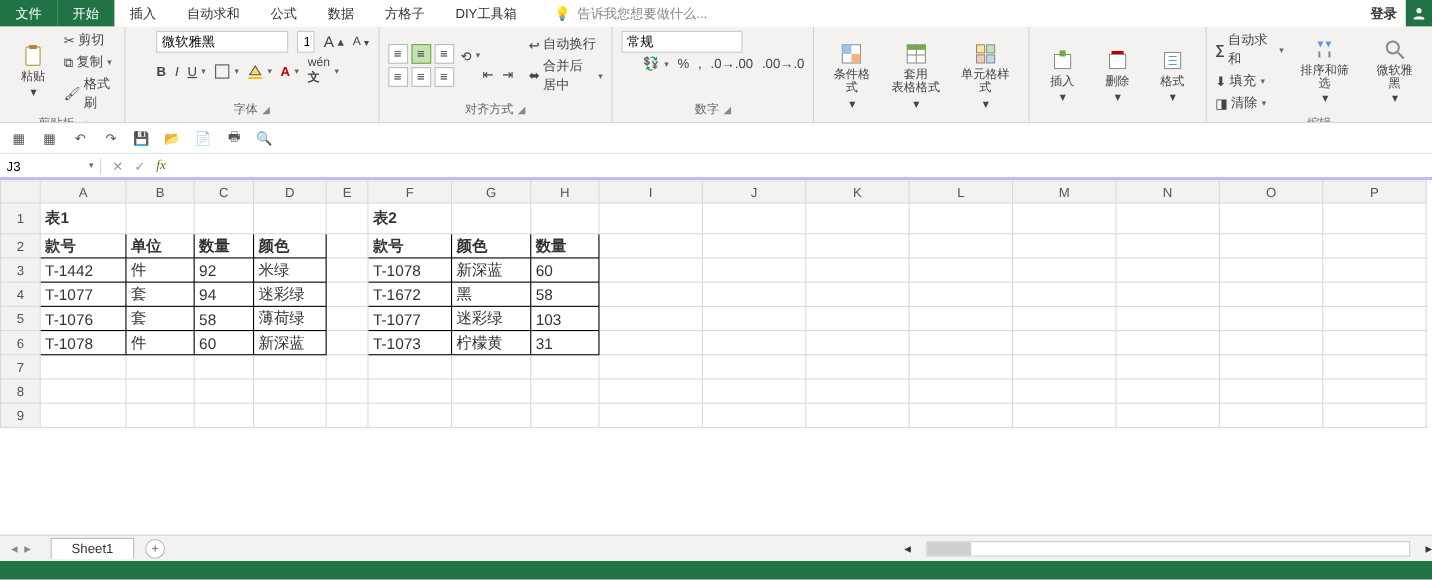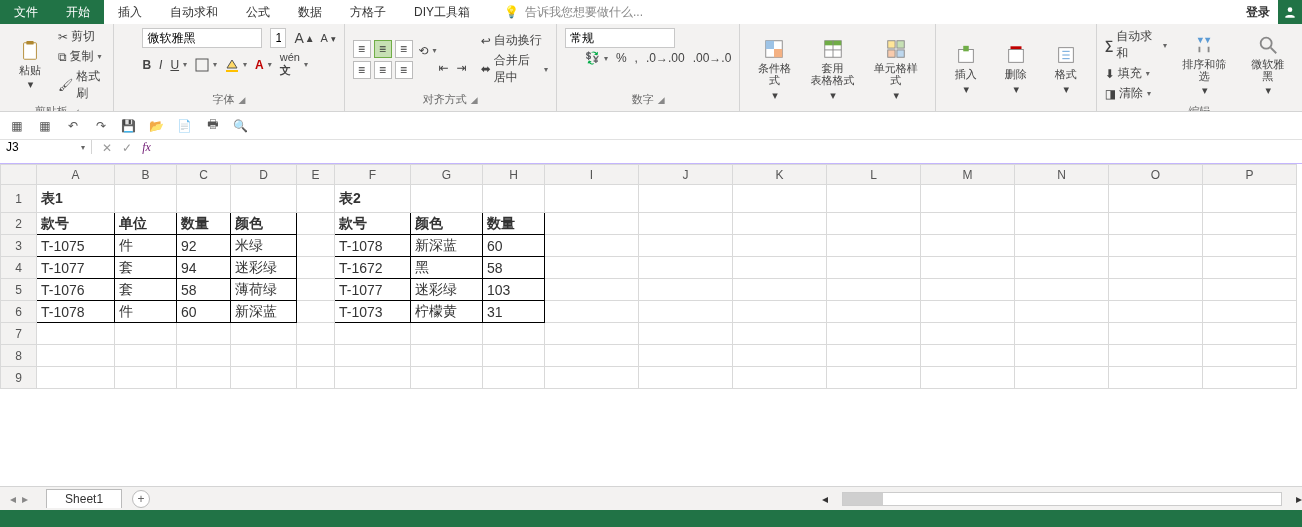--- a/index.html
+++ b/index.html
@@ -34,25 +34,25 @@
 .align-grid { display:grid; grid-template-columns:repeat(3,18px); grid-template-rows:repeat(2,18px); gap:3px; }
 .align-grid div { border:1px solid #bbb; background:#fff; display:flex; align-items:center; justify-content:center; }
 .align-grid div.sel { background:#c7e0b4; border-color:#70ad47; }
 .numfmt { width:110px; }
 
 
 .qat { height:28px; background:#fff; border-bottom:1px solid #e1e1e1; display:flex; align-items:center; gap:10px; padding:0 8px; }
 .qat .qbtn { width:18px; height:18px; display:flex; align-items:center; justify-content:center; color:#555; cursor:pointer; }
 
 
-.formula-row { height:24px; border-bottom:1px solid #c4b5fd; display:flex; align-items:flex-start; }
+.formula-row { height:24px; border-bottom:3px solid #c4b5fd; display:flex; align-items:center; }
 .namebox { width:92px; border-right:1px solid #d4d4d4; display:flex; align-items:center; padding:0 6px; justify-content:space-between; }
 .namebox input { border:none; width:60px; font-size:12px; outline:none; }
 .fx-btns { display:flex; align-items:center; gap:10px; padding:0 10px; color:#999; }
-.fx-btns .fx { font-style:italic; font-family: "Times New Roman", serif; color:#701a75; }
+.fx-btns .fx { font-style:italic; font-family: "Times New Roman", serif; color:#4d7c0f; }
 .formula-input { flex:1; }
 .formula-input input { width:100%; height:100%; border:none; outline:none; padding:0 4px; font-size:12px; }
 
 
 .grid-wrap { position:relative; flex:1; overflow:auto; background:#fff; }
 table.sheet { border-collapse:collapse; table-layout:fixed; }
 table.sheet th, table.sheet td { border:1px solid #d9d9d9; height:22px; font-size:14px; padding:0 4px; background:#fff; }
 table.sheet thead th { background:#f3f2f1; font-weight:normal; text-align:center; color:#555; height:20px; font-size:12px; }
 table.sheet tbody th { background:#f3f2f1; font-weight:normal; text-align:center; color:#555; width:36px; font-size:12px; }
 table.sheet .bold { font-weight:700; }
@@ -448,21 +448,21 @@
             <td class=""></td>
             <td class=""></td>
             <td class=""></td>
             <td class=""></td>
             <td class=""></td>
             <td class=""></td>
             <td class=""></td>
           </tr>
           <tr>
             <th>3</th>
-            <td class="db">T-1075</td>
+            <td class="db">T-1442</td>
             <td class="db">件</td>
             <td class="db num">92</td>
             <td class="db">米绿</td>
             <td class=""></td>
             <td class="db">T-1078</td>
             <td class="db">新深蓝</td>
             <td class="db num">60</td>
             <td class=""></td>
             <td class=""></td>
             <td class=""></td>

